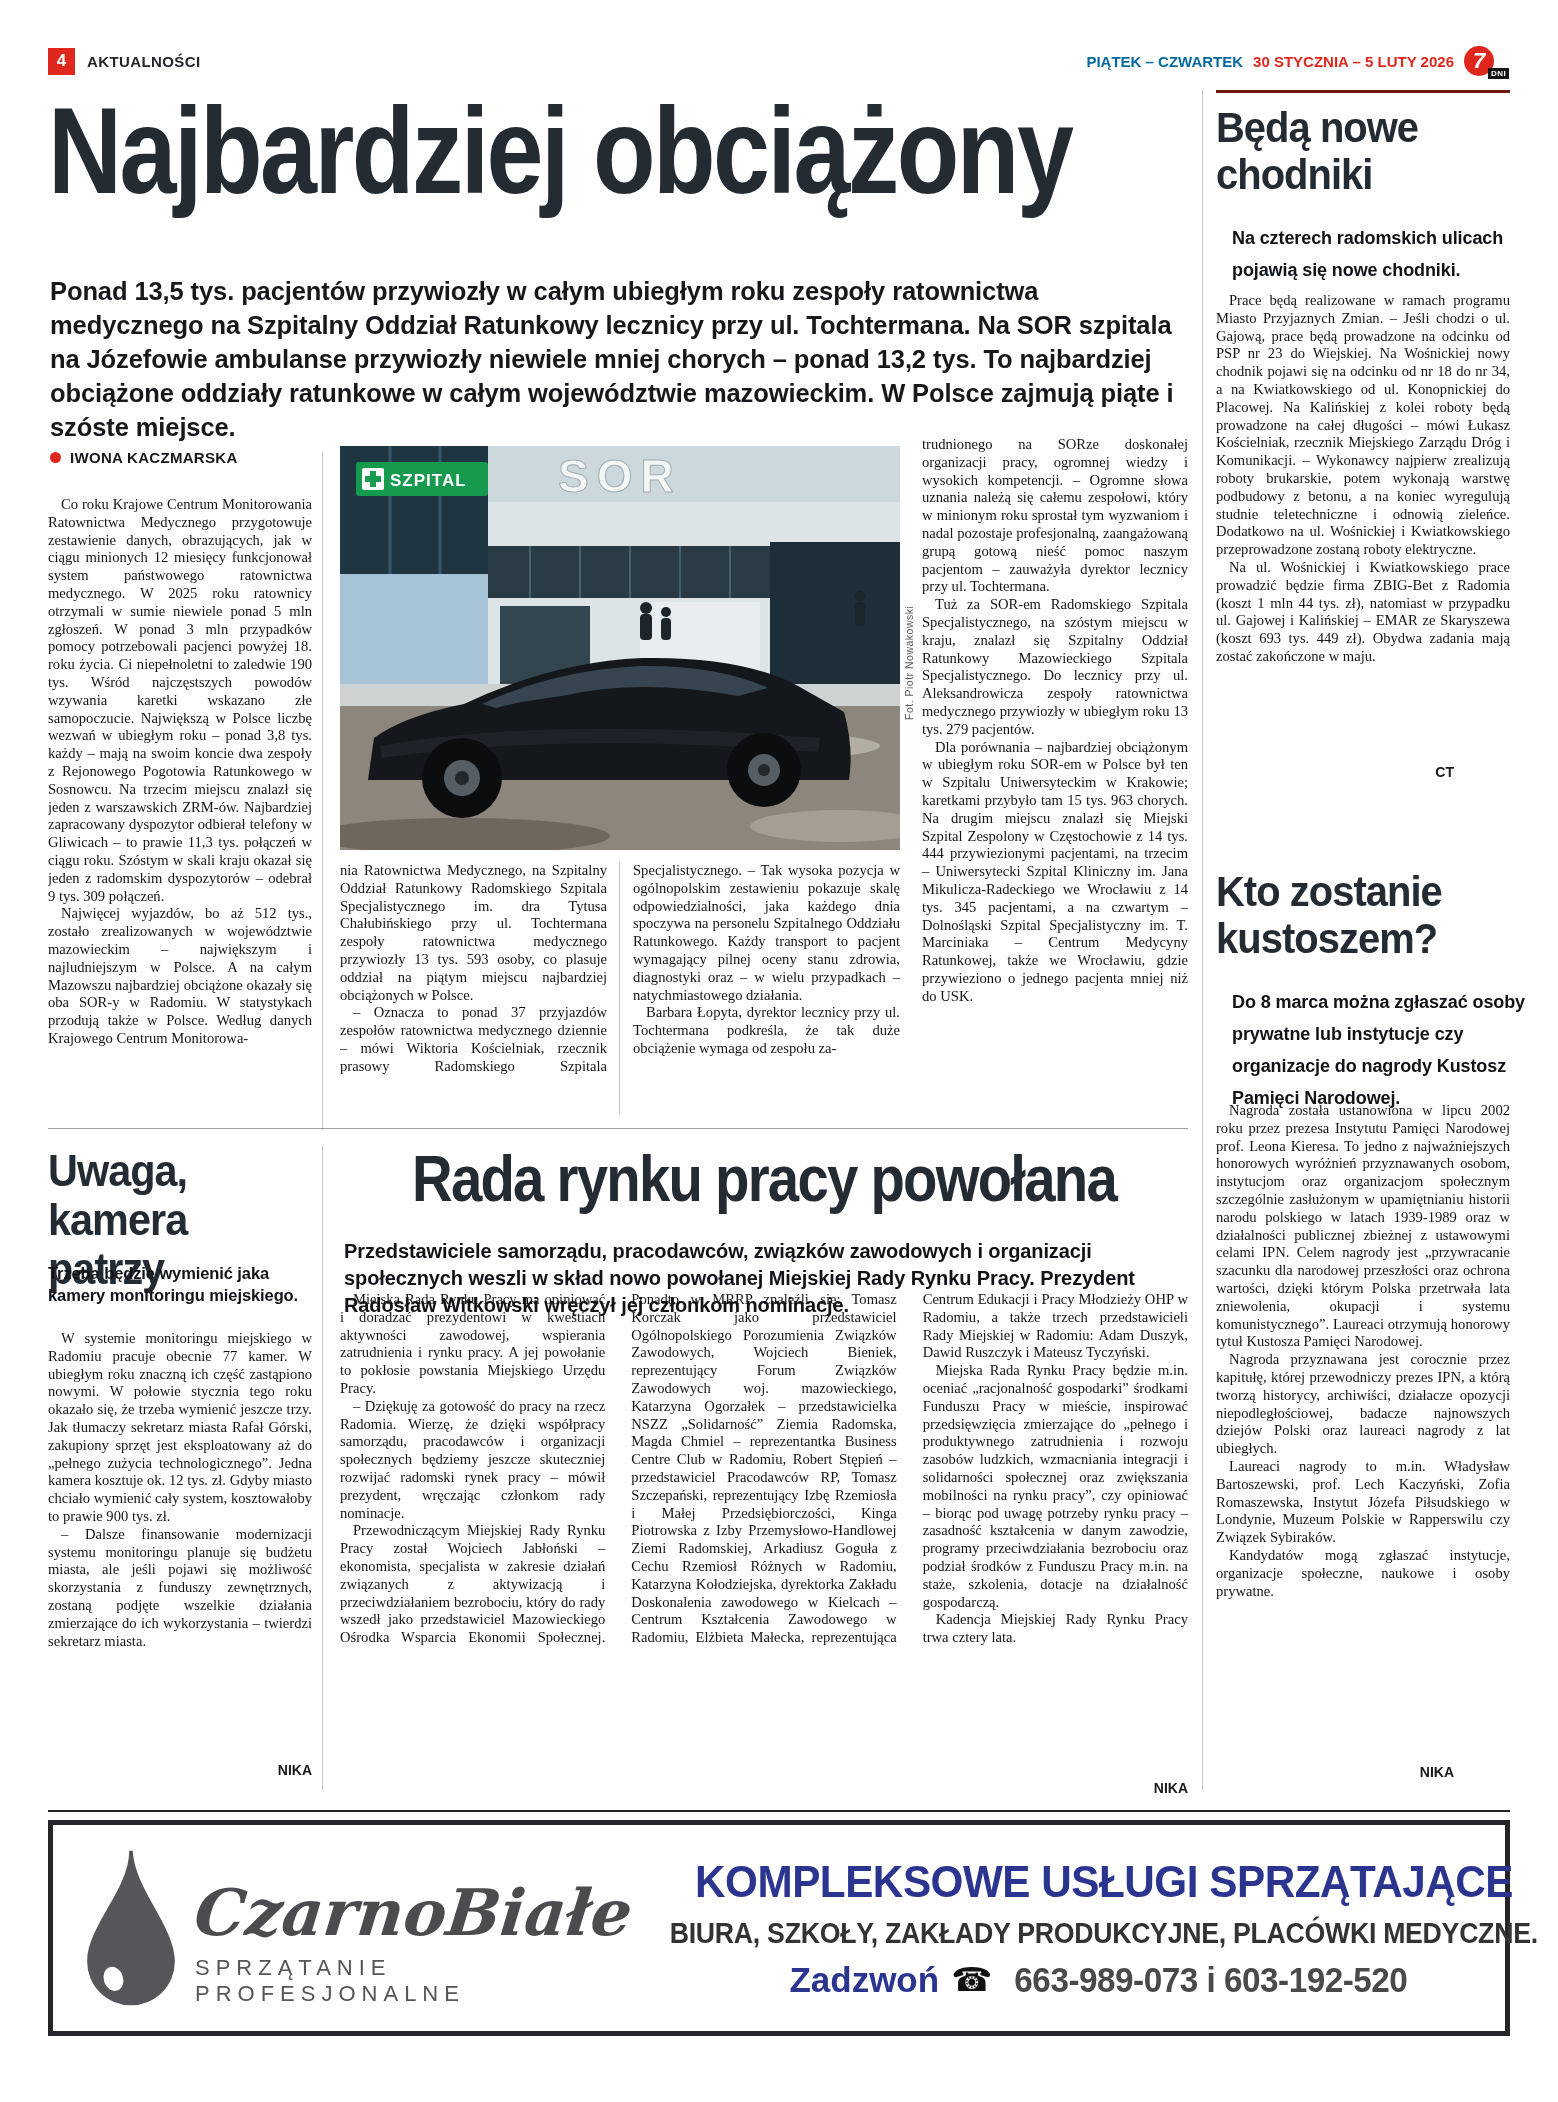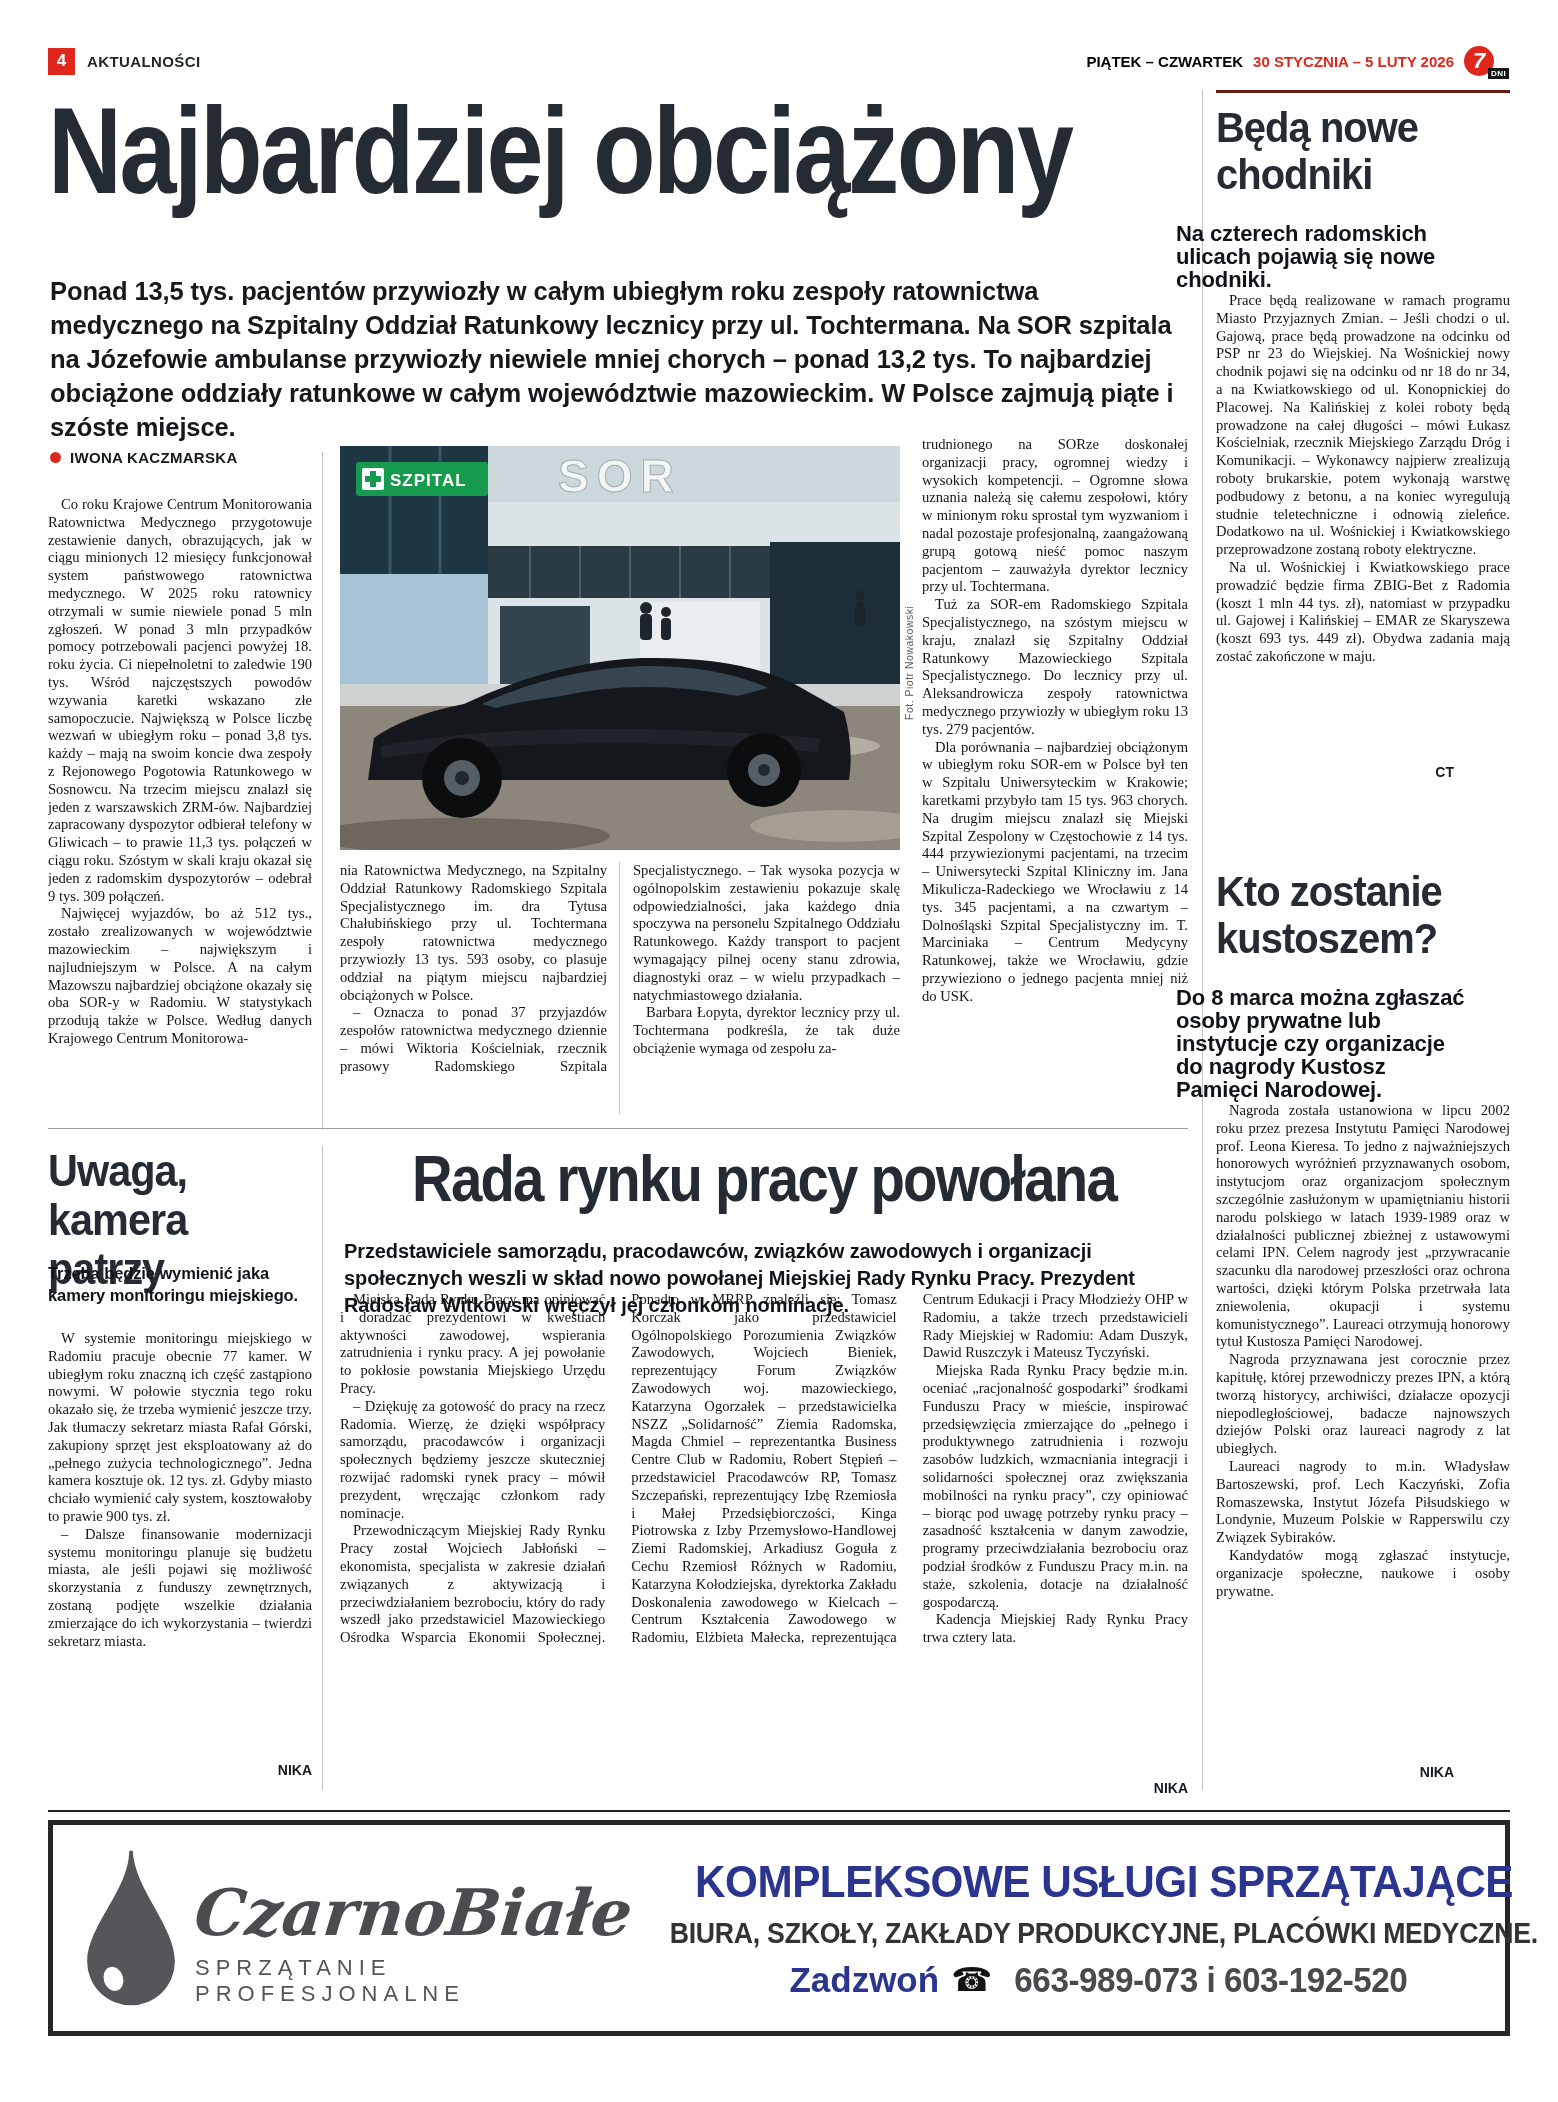--- a/index.html
+++ b/index.html
@@ -7,21 +7,21 @@
         font-family:"Liberation Sans",sans-serif;color:#1a1a1a;overflow:hidden;}
   .abs{position:absolute;}
 
   
   .header-bar{top:46px;left:48px;width:1462px;height:30px;display:flex;justify-content:space-between;align-items:center;}
   .hleft{display:flex;align-items:center;gap:12px;}
   .pagenum{width:27px;height:27px;background:#e0271d;color:#fff;font-weight:bold;font-size:17px;
            display:flex;align-items:center;justify-content:center;}
   .seclabel{font-size:15px;font-weight:bold;letter-spacing:.4px;color:#22262b;}
   .hright{display:flex;align-items:center;gap:10px;font-size:15px;font-weight:bold;}
-  .date-black{color:#000000;}
+  .date-black{color:#0369a1;}
   .date-red{color:#e0271d;}
   .logo7{position:relative;width:46px;height:30px;}
   .logo7 .circ{position:absolute;left:0;top:0;width:30px;height:30px;border-radius:50%;background:#e0271d;
                color:#fff;font-weight:bold;font-style:italic;font-size:22px;display:flex;align-items:center;justify-content:center;}
   .logo7 .tag{position:absolute;left:24px;top:22px;background:#151515;color:#fff;font-size:8px;font-weight:bold;
               padding:1px 3px;letter-spacing:.5px;}
 
   
   .main-title{top:88px;left:48px;white-space:nowrap;font-weight:bold;font-size:122px;line-height:1.04;
               letter-spacing:-3px;color:#252b32;transform:scaleX(.84);transform-origin:left top;}
@@ -61,21 +61,21 @@
   .rada-title{display:inline-block;font-size:64px;font-weight:bold;color:#252b32;letter-spacing:-2px;
               transform:scaleX(.88);transform-origin:center top;white-space:nowrap;}
   .rada-sub{top:1238px;left:344px;width:844px;font-size:20px;line-height:27px;}
   .rada-body{top:1291px;left:340px;width:848px;height:468px;column-count:3;column-gap:26px;}
   .rada-byl{top:1780px;left:924px;width:264px;}
 
   
   .side-rule-top{top:90px;left:1216px;width:294px;height:3px;background:#6d1a12;}
   .side-title{left:1216px;width:300px;font-size:42px;line-height:47px;font-weight:bold;color:#252b32;
               letter-spacing:-1px;transform:scaleX(.95);transform-origin:left top;}
-  .side-sub{left:1176px;width:294px;font-size:22px;line-height:23px;}
+  .side-sub{left:1232px;width:294px;font-size:18px;line-height:32px;}
   .side-body{left:1216px;width:294px;}
   .side-byl{left:1160px;width:294px;}
   .sb-divider{top:90px;left:1202px;height:1700px;}
 
   
   .reklama-label{top:1838px;left:1360px;width:150px;text-align:right;font-size:11.5px;font-weight:bold;
                  letter-spacing:1.5px;color:#111;}
   .reklama-rule{top:1810px;left:48px;width:1462px;height:2px;background:#222;}
   .adbox{top:1820px;left:48px;width:1462px;height:216px;border:5px solid #26262a;box-sizing:border-box;
          display:flex;align-items:center;padding:0 34px;background:#fff;}

